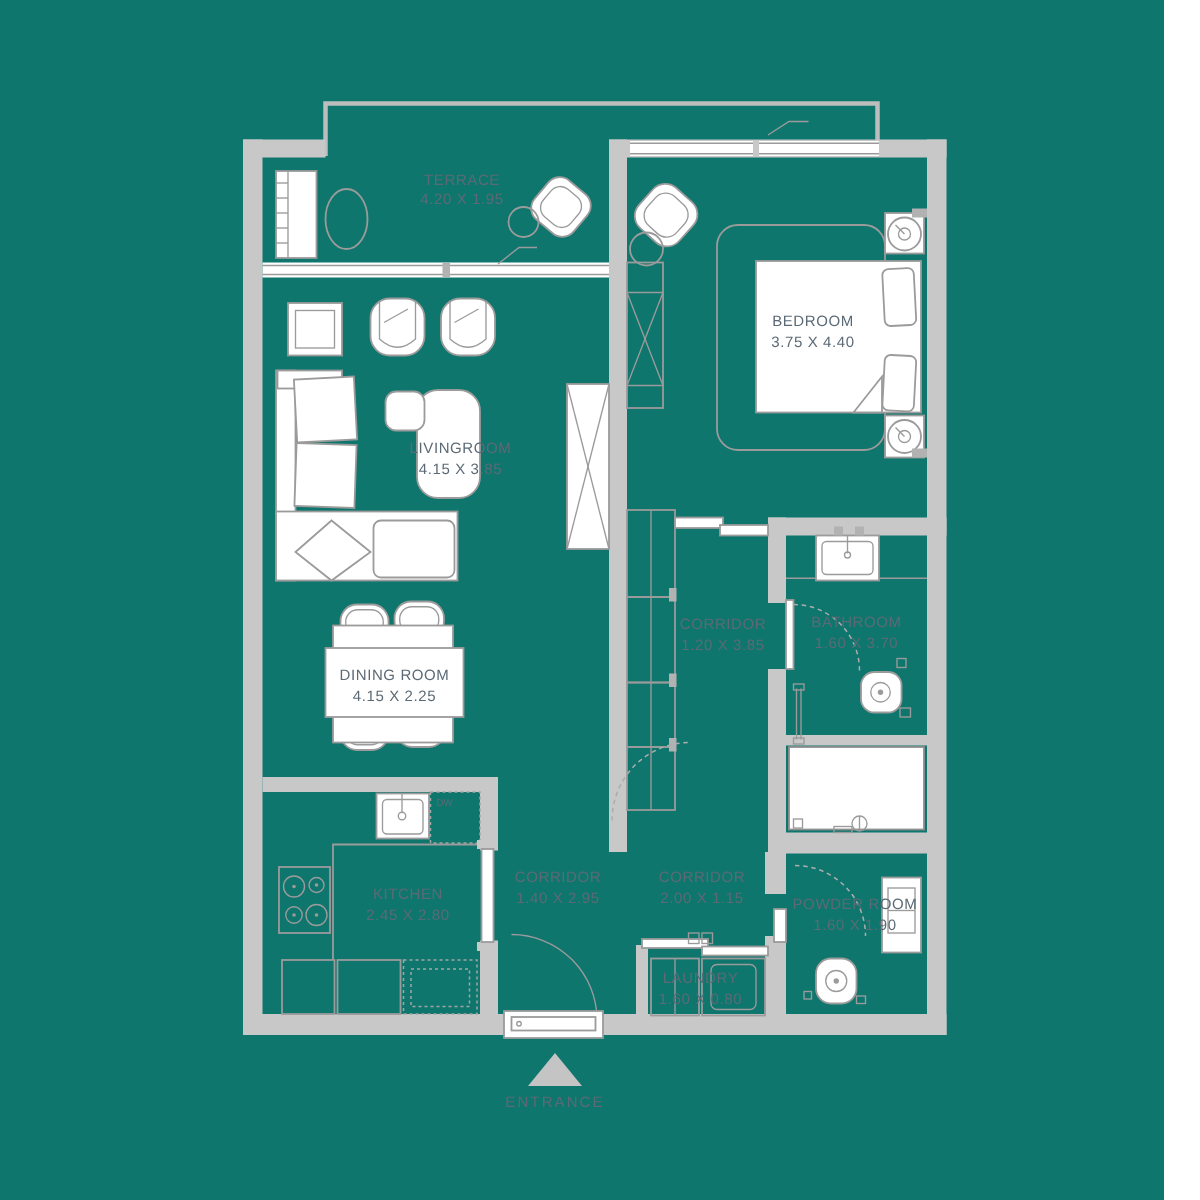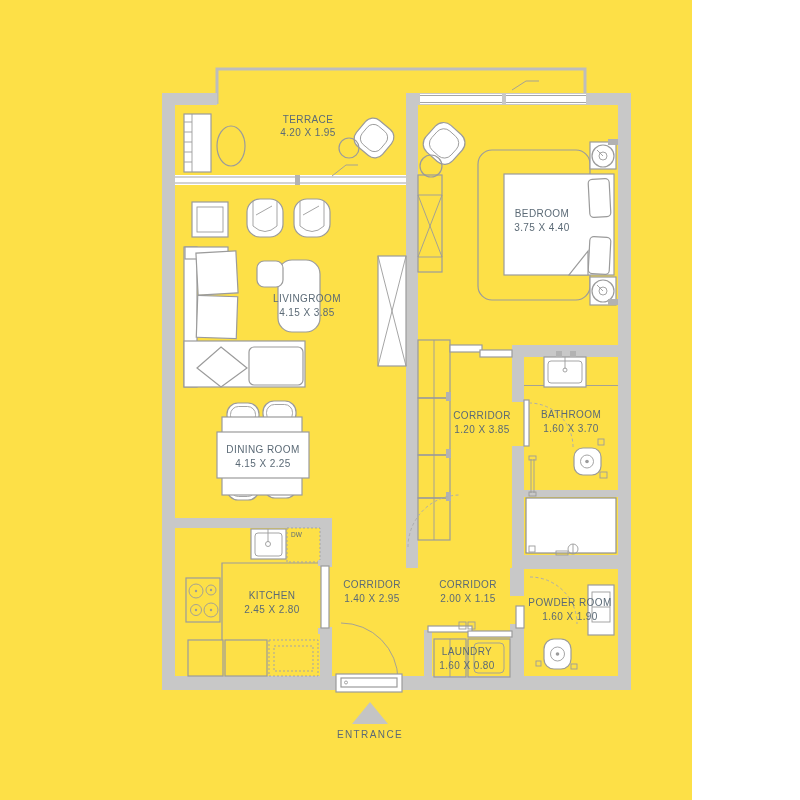--- a/index.html
+++ b/index.html
@@ -1,16 +1,16 @@
 <!DOCTYPE html>
 <html><head>
 <meta charset="utf-8">
 <style>
   html,body{margin:0;padding:0;background:#ffffff;}
-  .page{width:692px;height:800px;background:#fde047;position:relative;overflow:hidden;}
+  .page{width:776px;height:800px;background:#0f766e;position:relative;overflow:hidden;}
   svg{display:block;}
   .wall{fill:#c8c8c8;stroke:none;}
   .f{fill:#ffffff;stroke:#9b9b9b;stroke-width:1.2;}
   .fn{fill:none;stroke:#9b9b9b;stroke-width:1.2;}
   .tn{fill:none;stroke:#9b9b9b;stroke-width:0.9;}
   .para{fill:none;stroke:#bdbdbd;stroke-width:3;}
   .dash{fill:none;stroke:#adadad;stroke-width:1;stroke-dasharray:3 2.5;}
   .dash2{fill:none;stroke:#a5a5a5;stroke-width:1;stroke-dasharray:2 2;}
   .nub{fill:#b2b2b2;stroke:none;}
   .shl{fill:#ffffff;stroke:#8f8f8f;stroke-width:1.2;}

